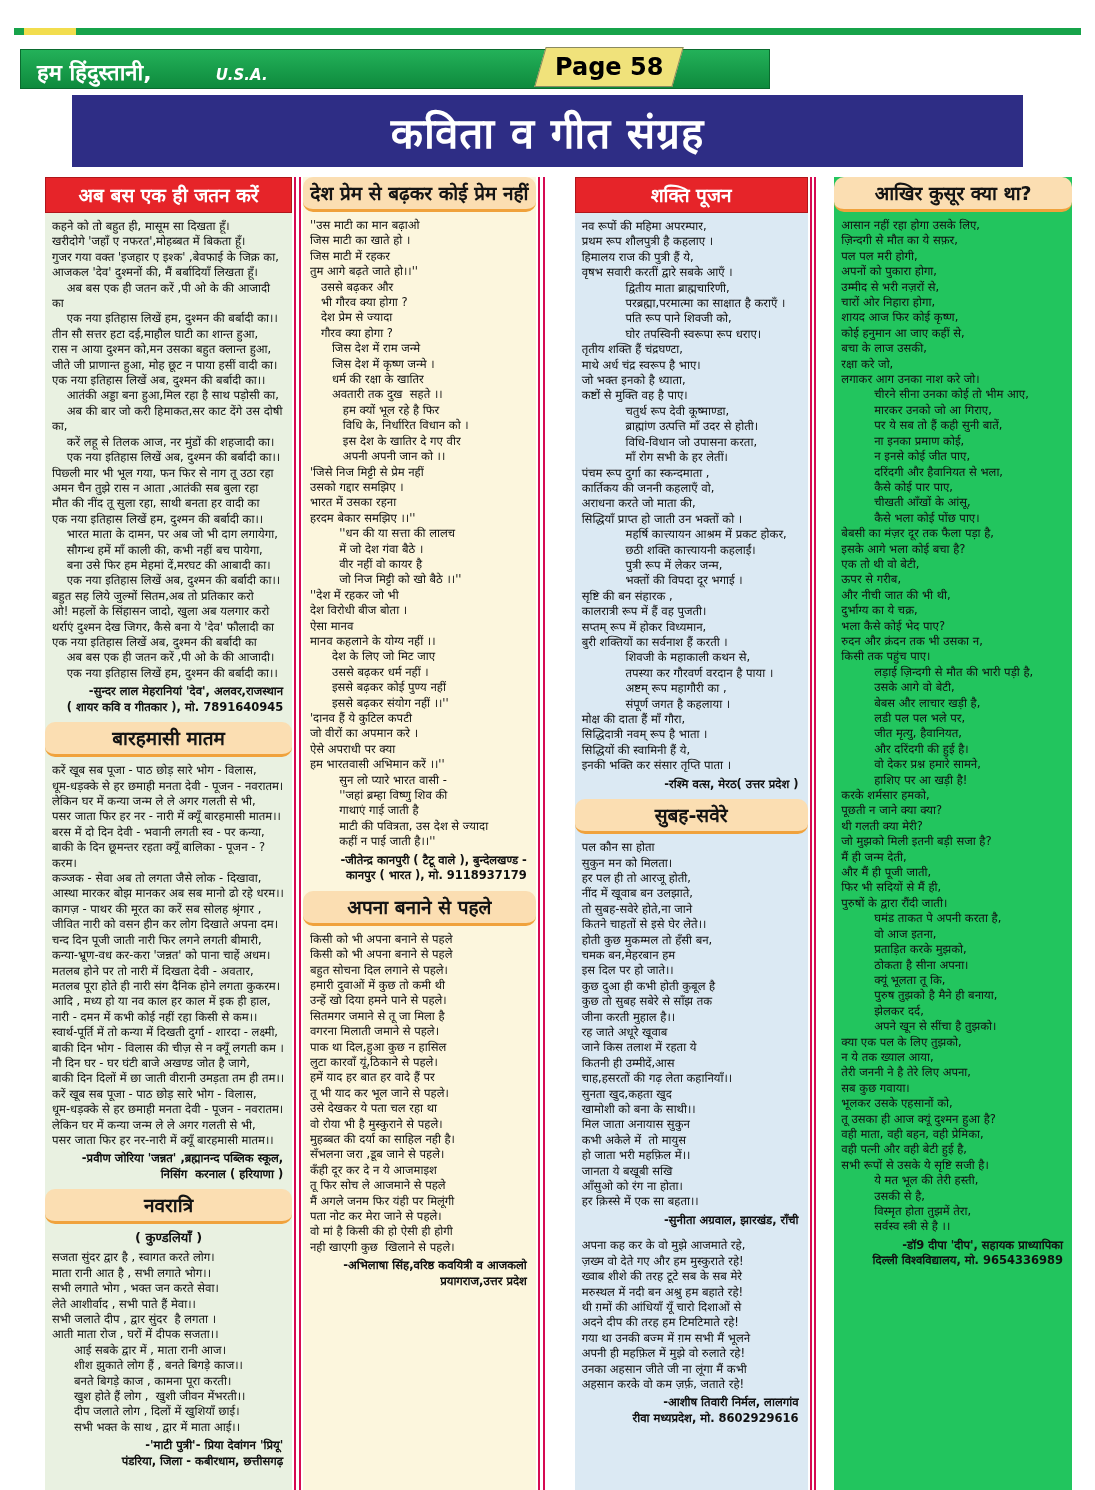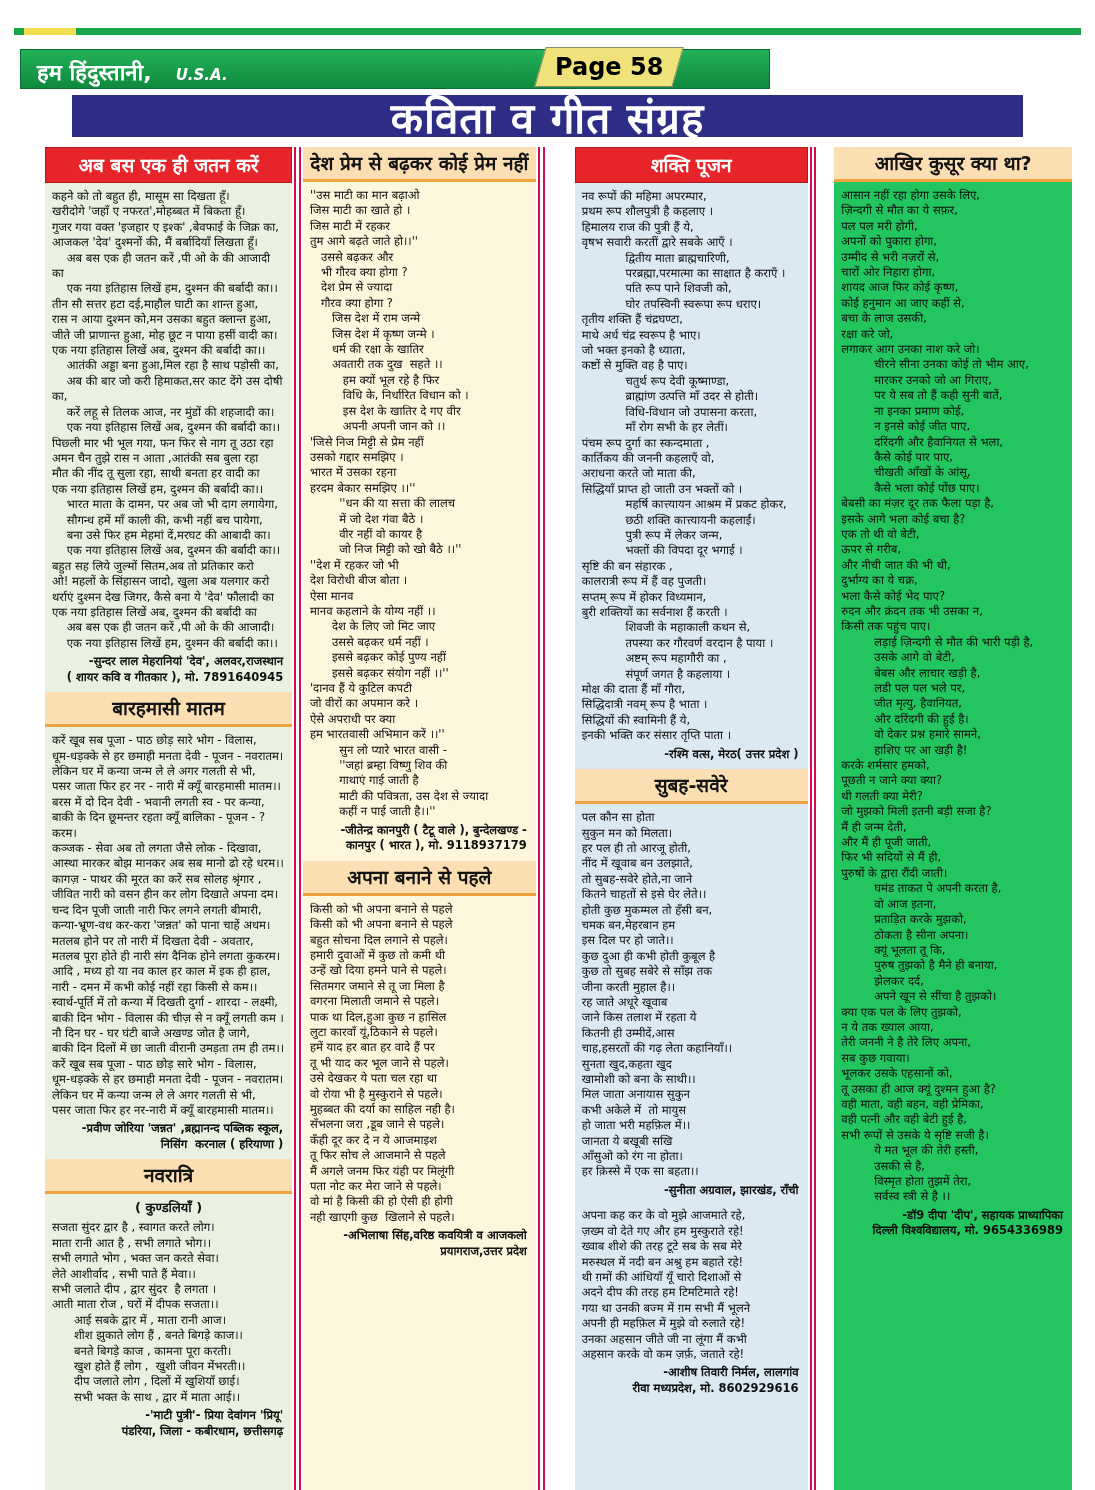--- a/index.html
+++ b/index.html
@@ -2,42 +2,42 @@
 <html><head>
 <meta charset="utf-8">
 <style>
   * { margin:0; padding:0; box-sizing:border-box; }
   html,body { width:1095px; height:1490px; background:#ffffff; font-family:"DejaVu Sans", sans-serif; overflow:hidden; }
 
   .top-strip { margin:28px 14px 0 14px; height:7px; background:#17a34a; position:relative; }
   .top-strip .yellow-chip { position:absolute; left:10px; top:0; width:52px; height:7px; background:#f2dd4e; }
 
   .masthead { display:flex; align-items:center; margin:12px 20px 4px 20px; height:44px; position:relative; }
-  .green-bar { position:relative; width:750px; height:40px; background:linear-gradient(#23b159,#0e8a3d); border:1px solid #0b6b2f; display:flex; align-items:baseline; padding:6px 16px 0 16px; }
+  .green-bar { position:relative; width:750px; height:40px; background:linear-gradient(#23b159,#0e8a3d); border:1px solid #0b6b2f; display:flex; align-items:baseline; padding:6px 16px 0 16px;gap:40px; }
   .paper-name { color:#fff; font-weight:bold; font-size:22px; }
   .paper-region { color:#fff; font-weight:bold; font-style:italic; font-size:15px; margin-left:24px; }
   .page-tab { position:absolute; left:520px; top:0; width:138px; height:40px; background:#f0e27b; border:1px solid #8a8a60; transform:skewX(-16deg); display:flex; align-items:center; justify-content:center; }
   .page-tab-label { transform:skewX(16deg); font-weight:bold; font-size:24px; color:#000; }
   .masthead-right { margin-left:auto; text-align:right; line-height:1.25; }
   .issue-date { color:#e3001b; font-weight:bold; font-size:15px; }
   .website { color:#1d46c8; font-weight:bold; font-size:14.5px; }
 
-  .banner { margin:4px 72px 10px 72px; height:42px; background:#2e2d85; color:#fff; display:flex; align-items:center; justify-content:center; font-weight:bold; font-size:42px; letter-spacing:1px; }
+  .banner { margin:4px 72px 10px 72px; height:72px; background:#2e2d85; color:#fff; display:flex; align-items:center; justify-content:center; font-weight:bold; font-size:42px; letter-spacing:1px; }
 
   .cols { display:flex; margin:0 23px 0 45px; height:1440px; overflow:hidden; align-items:stretch; }
   .col { flex:1 1 0; overflow:hidden; }
   .col1 { background:#e9f1e1; flex-basis:26%; }
   .col2 { background:#fcf6dd; flex-basis:24.5%; }
   .col3 { background:#dbe9f3; flex-basis:24.5%;margin-left:28px; }
   .col4 { background:#22c55e; flex-basis:25%;margin-left:16px; }
   .divider { width:7px; border-left:2px solid #d60a52; border-right:2px solid #d60a52; margin:0 2px; }
 
   .hdr { text-align:center; font-weight:bold; margin-bottom:3px; }
   .hdr.red  { background:#e62429; color:#fff; font-size:19px; padding:4px 2px; border:1px solid #b0161b; }
-  .hdr.band { background:#fbdeb2; color:#141414; font-size:19px; padding:3px 2px; border-bottom:3px solid #f0a23c; }
+  .hdr.band { background:#fbdeb2; color:#141414; font-size:19px; padding:3px 2px; border-bottom:3px solid #f0a23c;border-radius:10px; }
   .subtitle { text-align:center; font-weight:bold; font-size:13px; color:#111; padding:1px 0; }
   .poem-body { font-size:11.5px; line-height:1.34; color:#101010; white-space:pre-wrap; padding:3px 7px 2px 7px; }
   .poem-author { font-weight:bold; font-size:11.5px; line-height:1.35; color:#101010; text-align:right; white-space:pre-wrap; padding:1px 9px 7px 7px; }
 
   .bottom-strip { margin:3px 14px 0 14px; height:9px; background:#17a34a; position:relative; }
   .bottom-strip .yellow-chip { position:absolute; left:30px; top:0; width:40px; height:9px; background:#f2dd4e; }
 </style>
 </head>
 <body>
 

